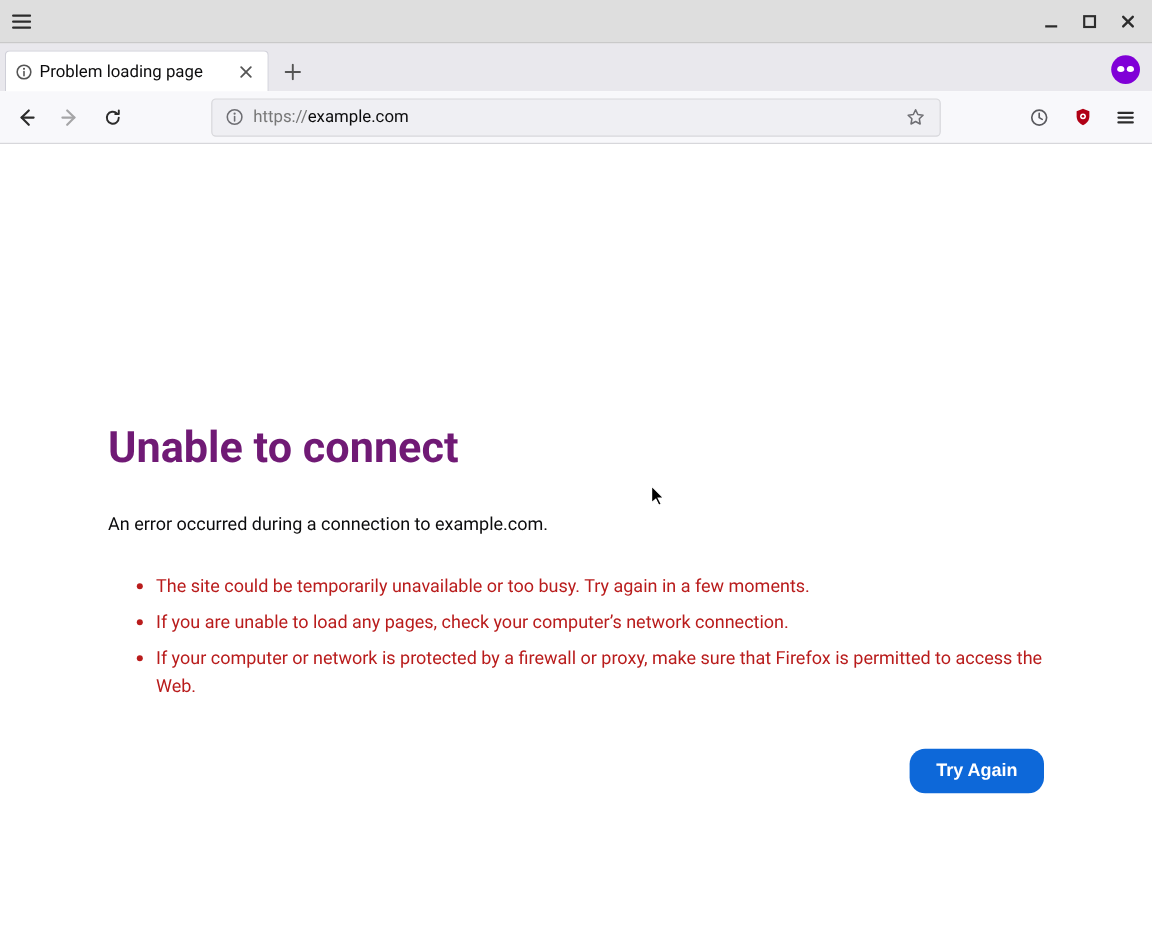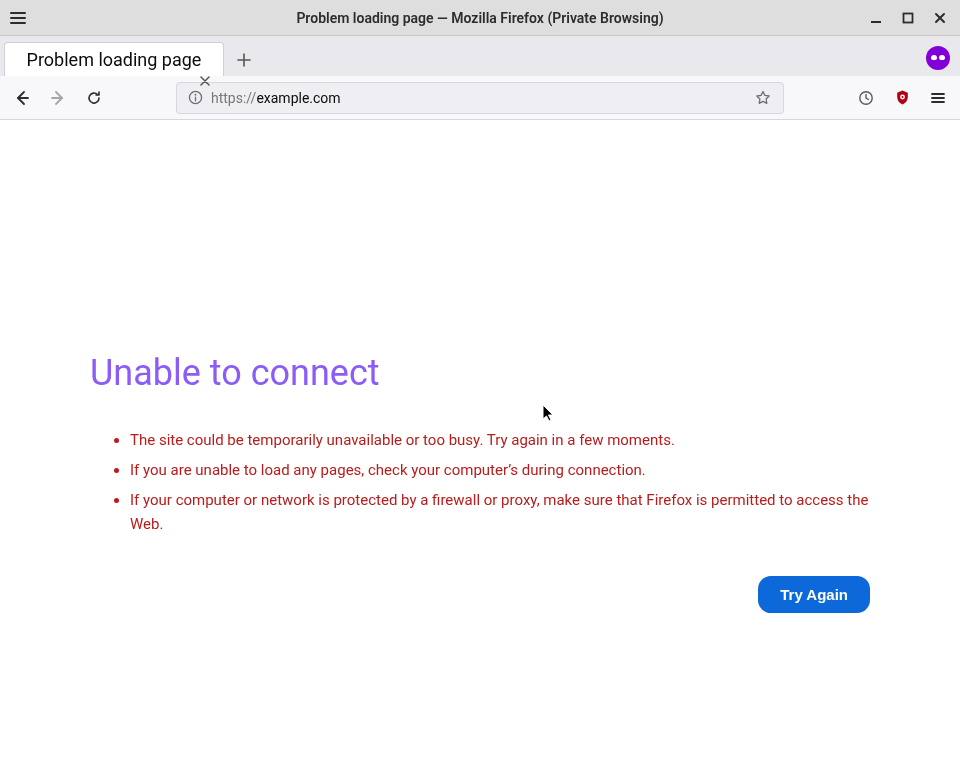--- a/index.html
+++ b/index.html
@@ -67,24 +67,23 @@
       background: #ffffff;
       border: 1px solid #cfcfd8;
       border-bottom: none;
       border-top-left-radius: 4px;
       border-top-right-radius: 4px;
       min-width: 220px;
       display: flex;
       align-items: center;
       padding: 0 8px;
       gap: 6px;
-      font-size: 18px;
+      font-size: 14px;
       color: #0c0c0d;
       position: relative;
-      flex-direction: column;
     }
     .tab .tab-close {
       margin-left: auto;
       width: 20px; height: 20px;
       display: flex; align-items:center; justify-content:center;
       border-radius: 3px;
       cursor: pointer;
     }
     .newtab-btn {
       width: 32px;
@@ -168,22 +167,22 @@
       padding: 72px 0 0 0;
       display:flex;
       justify-content:center;
     }
     .error-box {
       width: 780px;
       margin-top: 160px;
     }
     .error-title {
       font-size: 36px;
-      font-weight: 400;
-      color: #8b5cf6;
+      font-weight: 700;
+      color: #701a75;
       margin-bottom: 34px;
     }
     .error-subtitle {
       font-size: 15px;
       color: #0c0c0d;
       margin-bottom: 30px;
     }
     .error-list {
       font-size: 15px;
       line-height: 1.6;
@@ -217,21 +216,20 @@
   </style>
 </head>
 <body>
 
 <div class="titlebar">
   <div class="hamburger">
     <svg viewBox="0 0 16 16">
         <path d="M1 3h14M1 8h14M1 13h14" stroke="#2c2c2c" stroke-width="2" stroke-linecap="round"></path>
       </svg>
   </div>
-  <div class="titlebar-title">Problem loading page — Mozilla Firefox (Private Browsing)</div>
   <div class="win-controls">
     <div class="win-btn">
       <svg viewBox="0 0 12 12">
           <path d="M1 10h10" stroke="#2c2c2c" stroke-width="2"></path>
         </svg>
     </div>
     <div class="win-btn">
       <svg viewBox="0 0 12 12">
           <rect x="1.5" y="1.5" width="9" height="9" fill="none" stroke="#2c2c2c" stroke-width="1.8"></rect>
         </svg>
@@ -324,23 +322,24 @@
       <svg width="16" height="16" viewBox="0 0 16 16">
           <path d="M2 4h12M2 8h12M2 12h12" stroke="#2c2c2c" stroke-width="1.8" stroke-linecap="round"></path>
         </svg>
     </div>
   </div>
 </div>
 
 <div class="content">
   <div class="error-box">
     <h1 class="error-title">Unable to connect</h1>
+    <p class="error-subtitle">An error occurred during a connection to example.com.</p>
     <ul class="error-list">
       <li>The site could be temporarily unavailable or too busy. Try again in a few moments.</li>
-      <li>If you are unable to load any pages, check your computer’s during connection.</li>
+      <li>If you are unable to load any pages, check your computer’s network connection.</li>
       <li>If your computer or network is protected by a firewall or proxy, make sure that Firefox is permitted to access the Web.</li>
     </ul>
     <div class="try-again-row">
       <button class="try-again-btn">Try Again</button>
     </div>
   </div>
 </div>
 
 <svg class="cursor" viewBox="0 0 14 20">
   <path d="M1 1l0 14 3.5-3 2.5 5 2-1-2.5-5H11z" fill="#000" stroke="#fff" stroke-width="1"></path>

